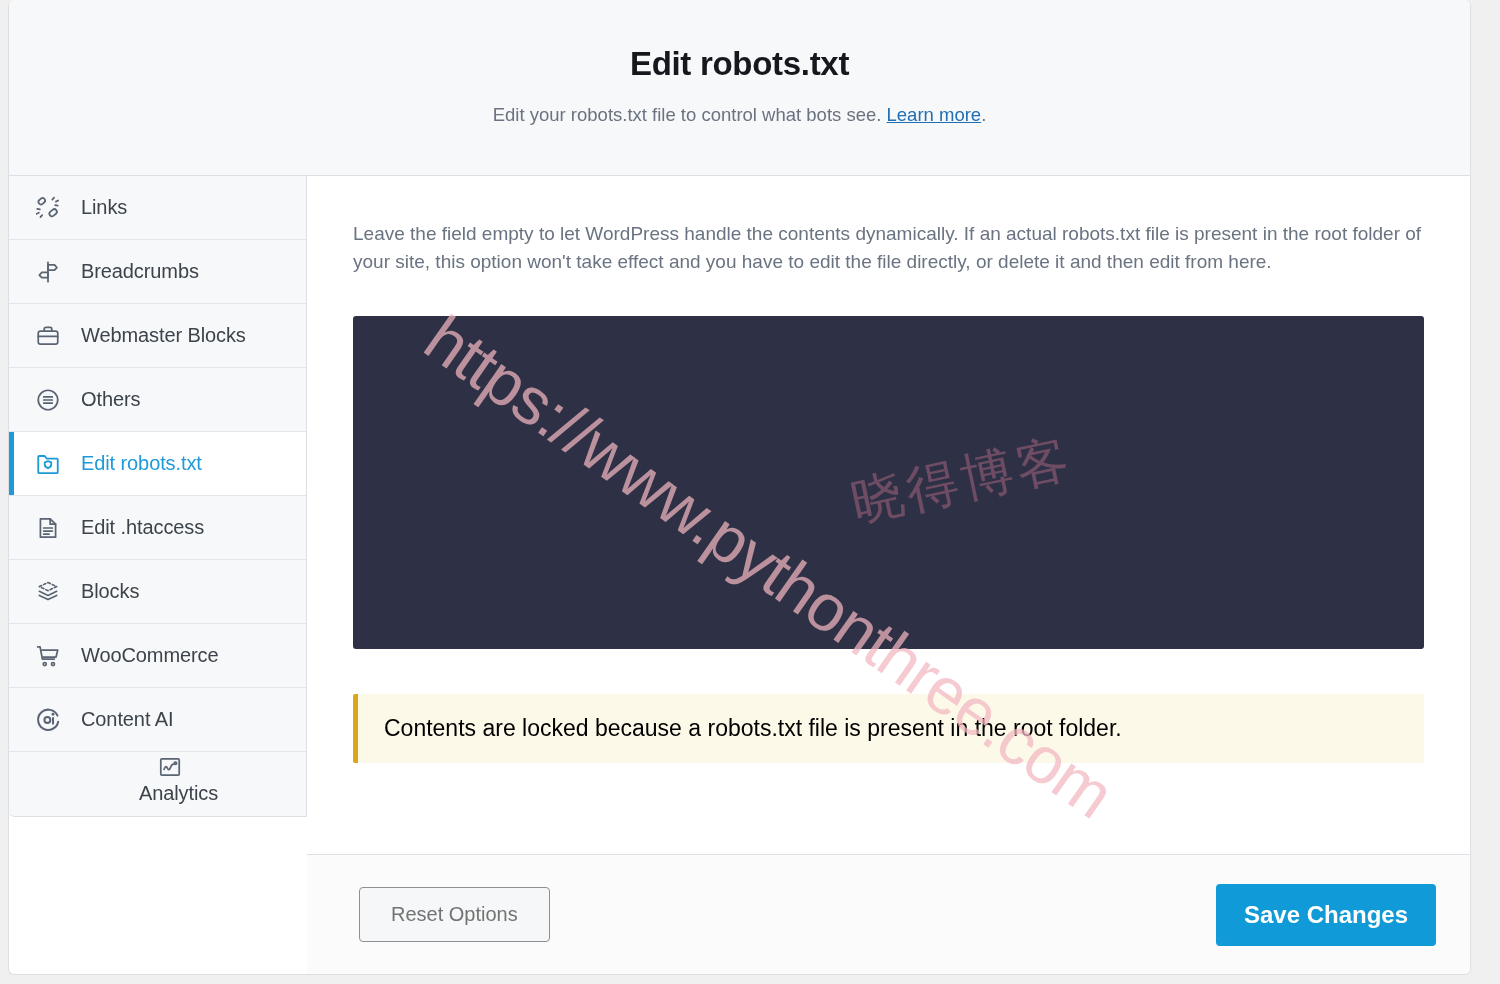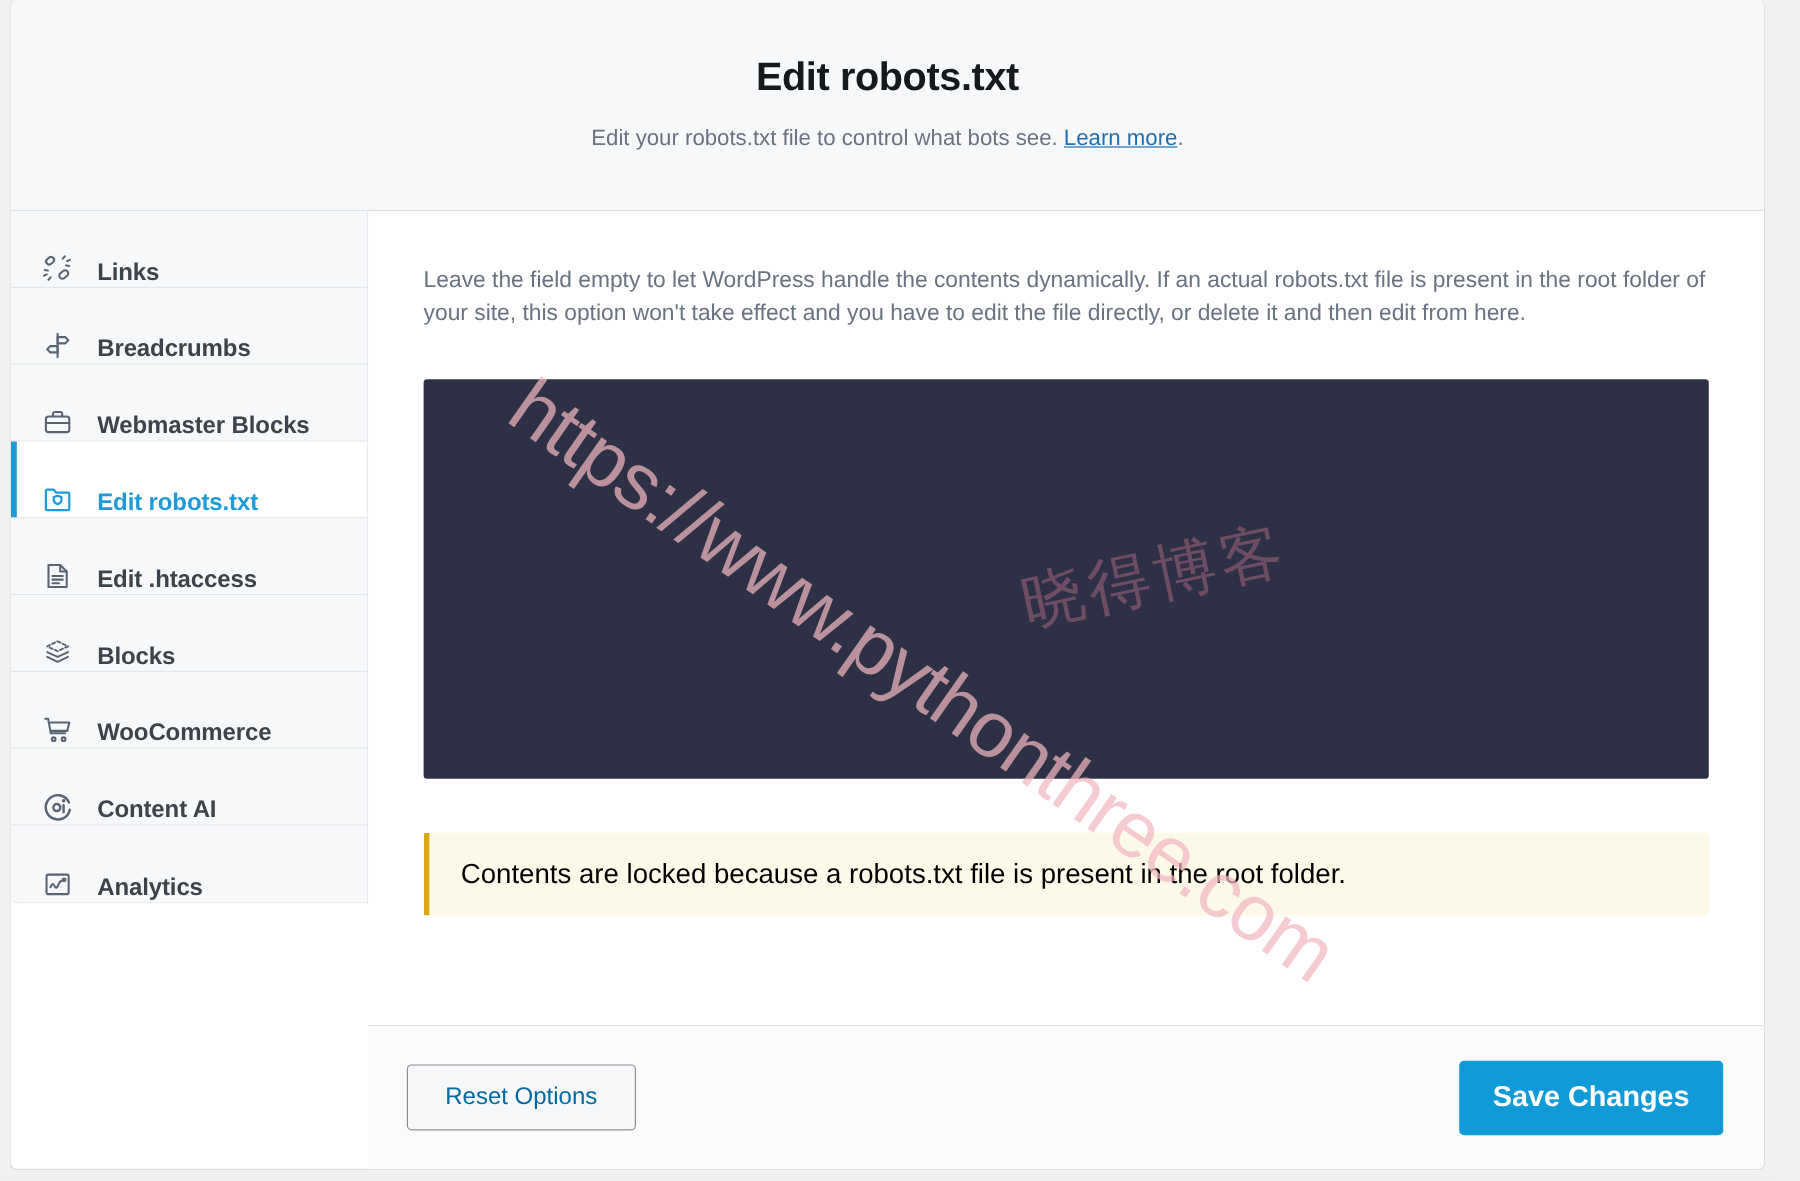--- a/index.html
+++ b/index.html
@@ -78,30 +78,29 @@
     background: #f7f8f9;
     border-right: 1px solid #dcdfe3;
     border-bottom: 1px solid #dcdfe3;
     border-bottom-left-radius: 6px;
     overflow: hidden;
   }
 
   .nav-item {
     position: relative;
     display: flex;
-    align-items: flex-end;
+    align-items: center;
     height: 64px;
     padding-left: 24px;
     border-bottom: 1px solid #e2e5e9;
     background: #f7f8f9;
     cursor: pointer;
-    font-weight: bold;
-  }
-
-  .nav-item:last-child { border-bottom: none; }
+  }
+
+  .nav-item:last-child { border-bottom: none; flex-direction: column; }
 
   .nav-item .nav-icon {
     width: 30px;
     height: 30px;
     flex: 0 0 30px;
     display: flex;
     align-items: center;
     justify-content: center;
     color: #5a6472;
   }
@@ -190,23 +189,24 @@
 
   .btn {
     font-family: "Liberation Sans", sans-serif;
     cursor: pointer;
     border-radius: 4px;
   }
 
   .btn-secondary {
     background: #f6f7f8;
     border: 1px solid #8c8f94;
-    color: #0369a1;
+    color: #737373;
     font-size: 20px;
     padding: 15px 31px;
+    margin-left: 20px;
   }
 
   .btn-primary {
     background: #119ad8;
     border: none;
     color: #ffffff;
     font-size: 24px;
     font-weight: bold;
     padding: 17px 28px;
   }
@@ -287,20 +287,29 @@
           <span class="nav-icon">
             <svg viewBox="0 0 24 24" width="26" height="26" fill="none" stroke="currentColor" stroke-width="1.6" stroke-linecap="round" stroke-linejoin="round">
               <rect x="3" y="7.5" width="18" height="12" rx="2"></rect>
               <path d="M8.5 7.5V5.4A1.4 1.4 0 0 1 9.9 4h4.2a1.4 1.4 0 0 1 1.4 1.4v2.1"></path>
               <path d="M3 12.4h18"></path>
             </svg>
           </span>
           <span class="nav-label">Webmaster Blocks</span>
         </div>
 
+        <div class="nav-item">
+          <span class="nav-icon">
+            <svg viewBox="0 0 24 24" width="26" height="26" fill="none" stroke="currentColor" stroke-width="1.6" stroke-linecap="round">
+              <circle cx="12" cy="12" r="9"></circle>
+              <path d="M8 9.2h8M8 12h8M8 14.8h8"></path>
+            </svg>
+          </span>
+          <span class="nav-label">Others</span>
+        </div>
 
         <div class="nav-item active">
           <span class="nav-icon">
             <svg viewBox="0 0 24 24" width="26" height="26" fill="none" stroke="currentColor" stroke-width="1.7" stroke-linecap="round" stroke-linejoin="round">
               <path d="M3 19.5V5.5a.9.9 0 0 1 .9-.9h5l2 2.4h9.2a.9.9 0 0 1 .9.9v11.6a.9.9 0 0 1-.9.9H3.9a.9.9 0 0 1-.9-.9z"></path>
               <path d="M12 9.4l3 1v2.1c0 1.5-1.2 2.7-3 3.4-1.8-.7-3-1.9-3-3.4v-2.1z"></path>
             </svg>
           </span>
           <span class="nav-label">Edit robots.txt</span>
         </div>

